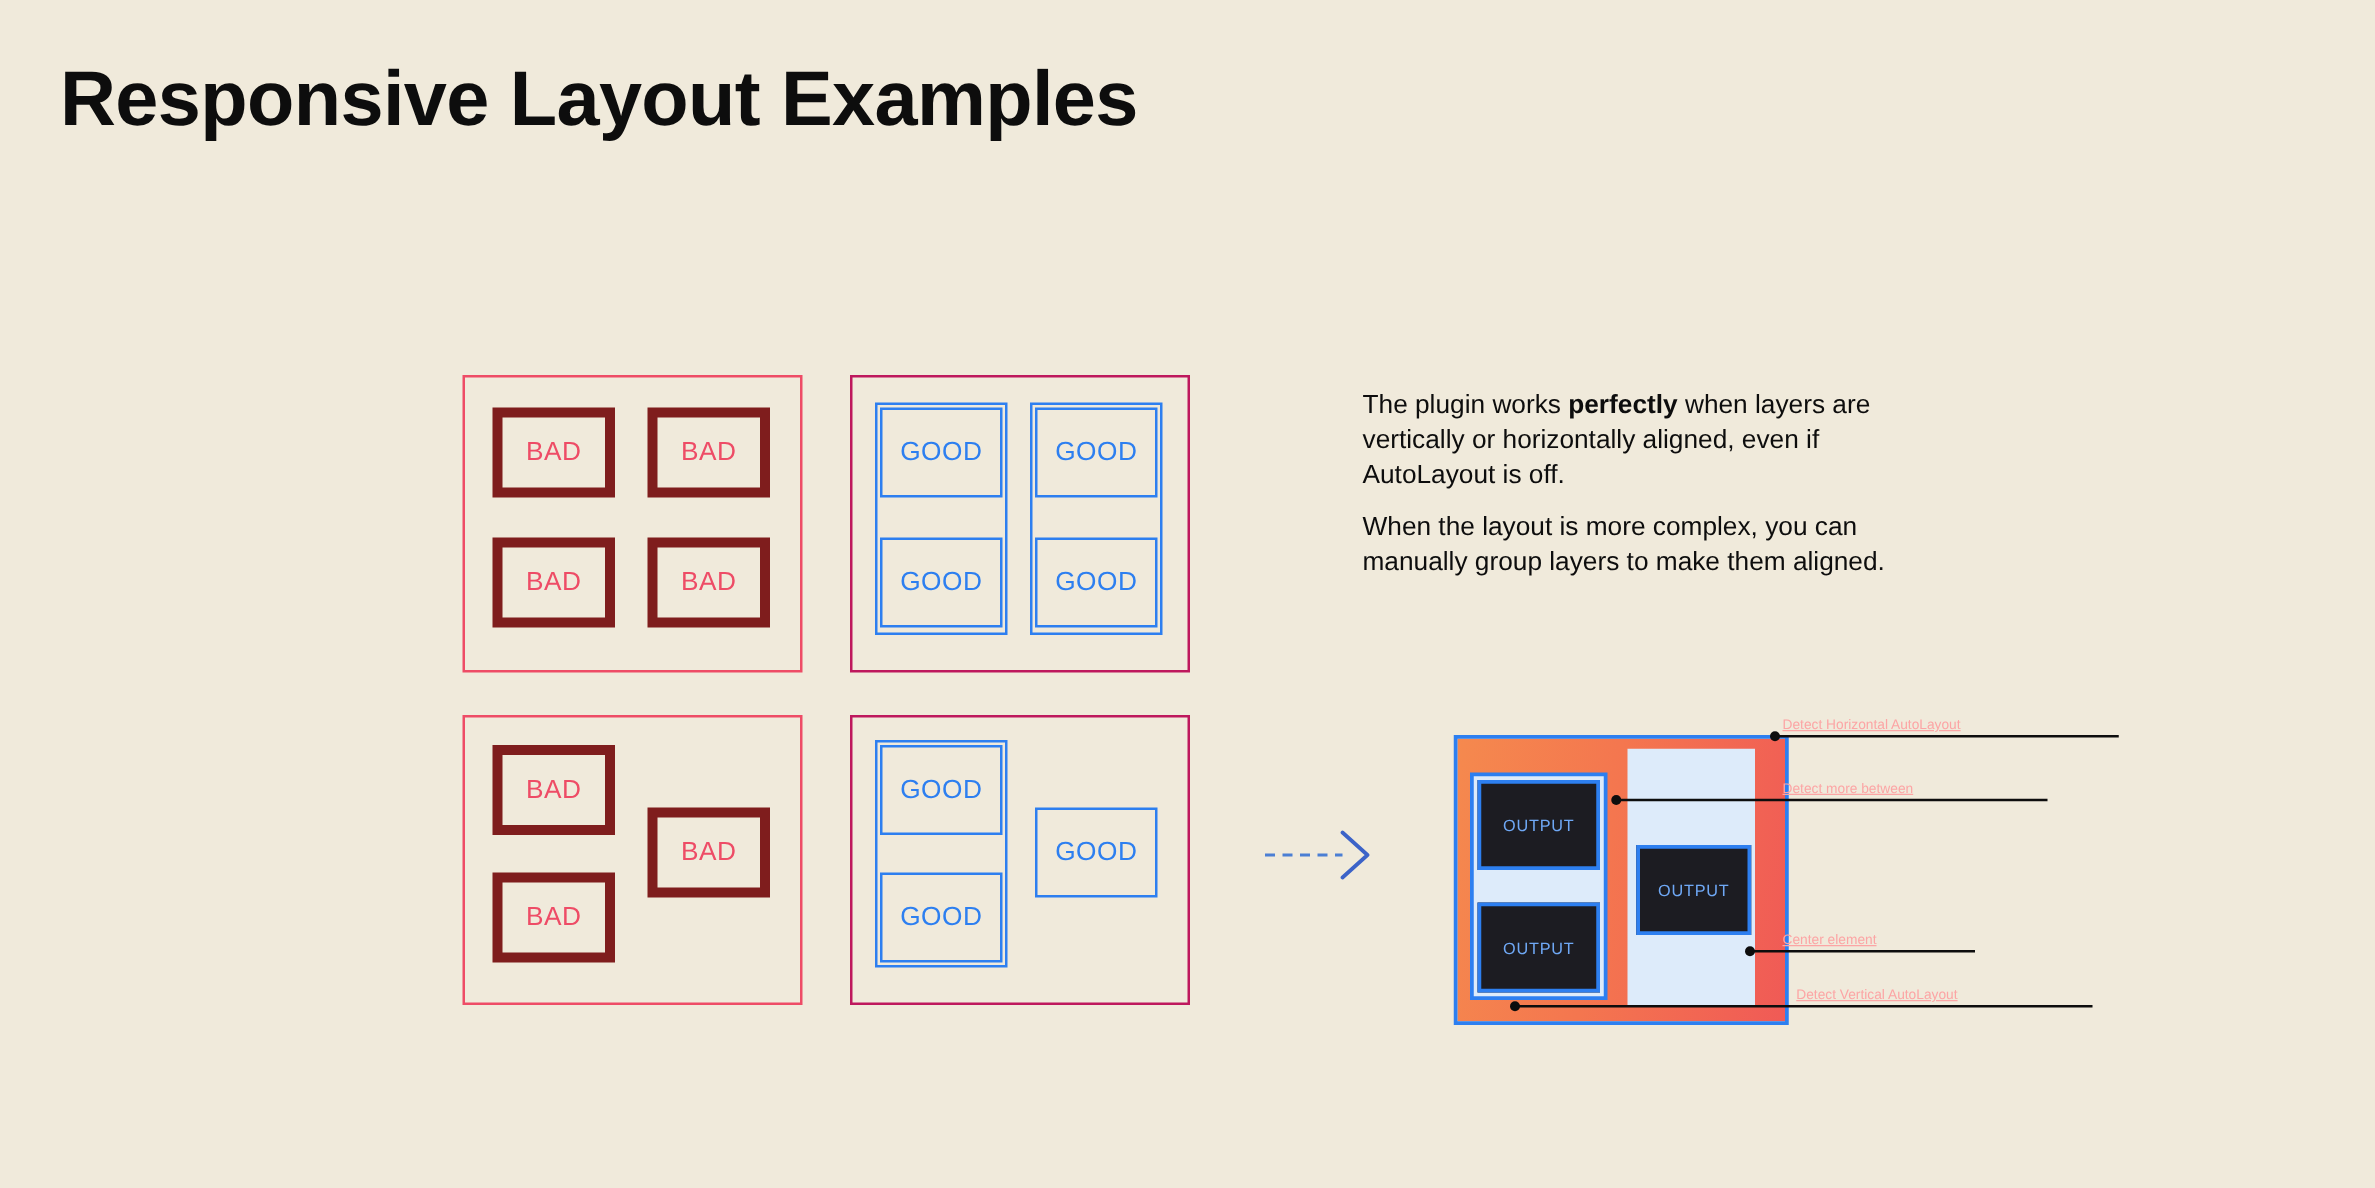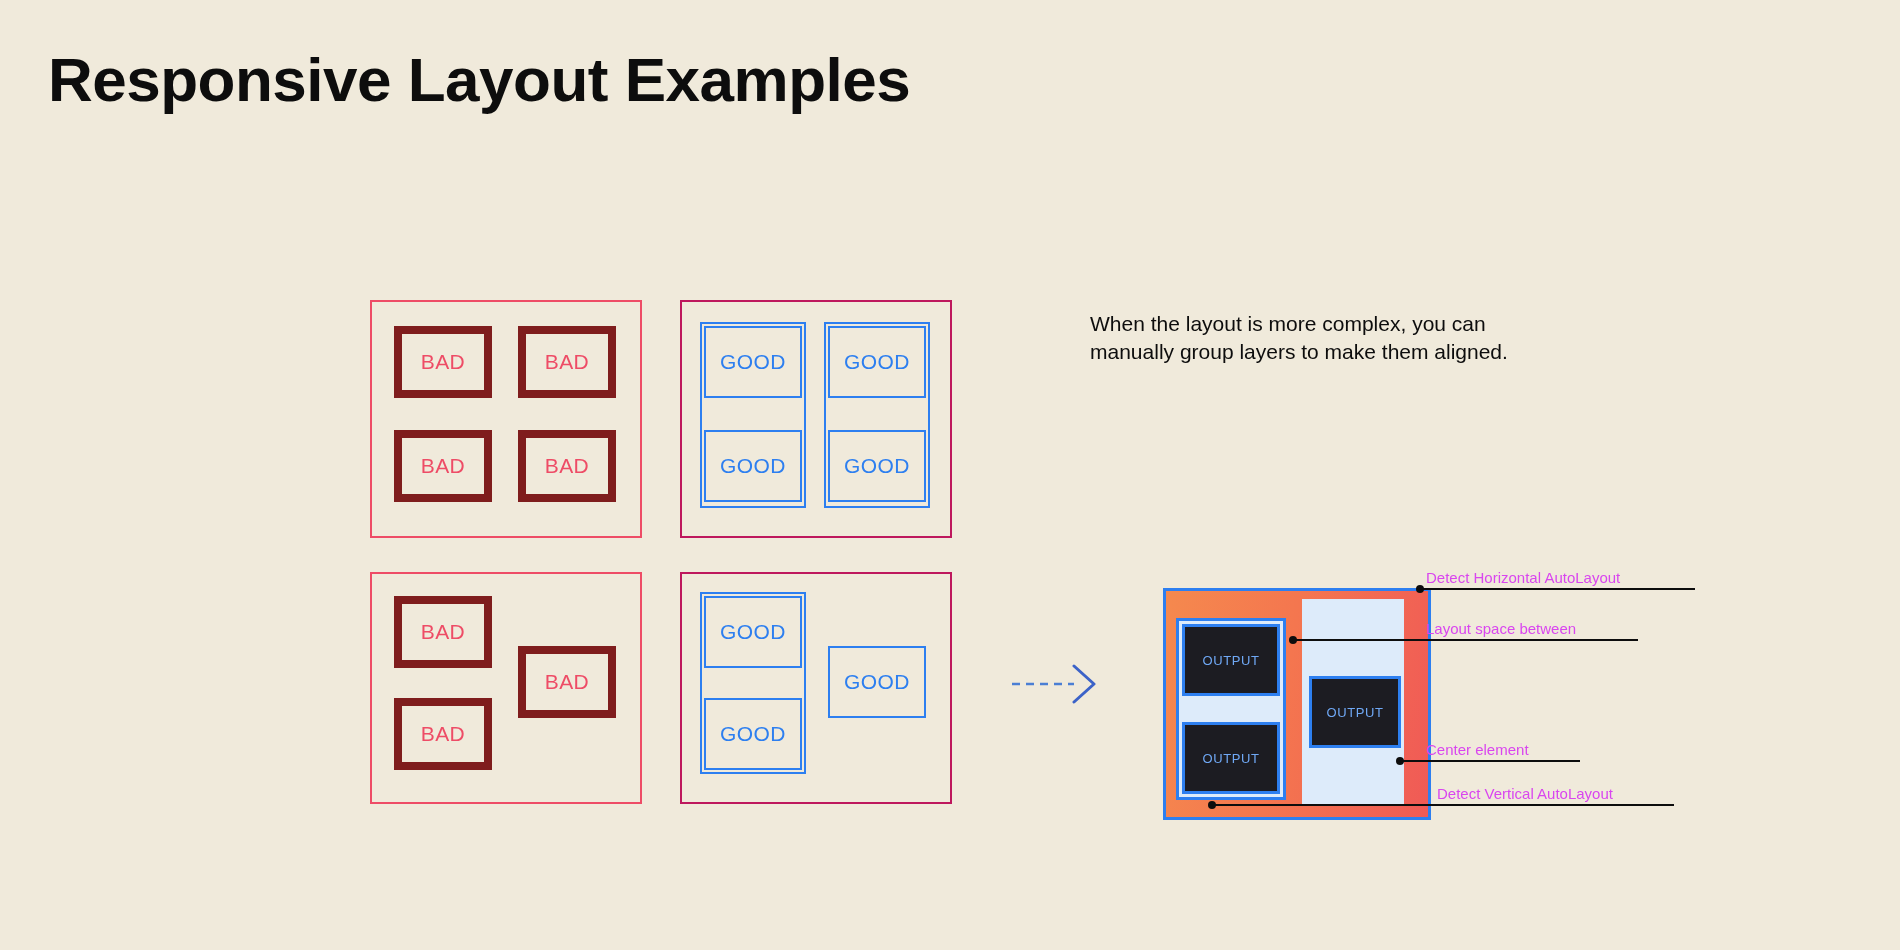--- a/index.html
+++ b/index.html
@@ -127,36 +127,37 @@
     top: -3px;
     width: 8px;
     height: 8px;
     border-radius: 50%;
     background: #0D0D0D;
   }
   .callout .callout-text {
     position: absolute;
     bottom: 4px;
     left: 26px;
-    font-size: 15px;
-    color: #d946ef;
+    font-size: 11px;
+    color: #fca5a5;
     white-space: nowrap;
+    text-decoration: underline;
   }
 
   
   #copy-block {
     position: absolute;
     left: 1090px;
     top: 310px;
     width: 470px;
     font-size: 21px;
     line-height: 1.33;
     color: #0D0D0D;
   }
-  #copy-block p + p { margin-top: 26px; }
+  #copy-block p + p { margin-top: 14px; }
   #copy-block b { font-weight: bold; }
 </style>
 </head>
 <body>
 
 <h1 id="page-title">Responsive Layout Examples</h1>
 
 <div class="example-frame bad" style="left:370px; top:300px; width:272px; height:238px;">
 
   <div class="cell bad" style="left:22px;  top:24px;  width:98px; height:72px;">BAD</div>
@@ -203,20 +204,21 @@
 </div>
 
 <div id="transition-arrow">
   <svg width="86" height="40" viewBox="0 0 86 40">
     <line x1="0" y1="20" x2="62" y2="20" stroke="#4B7FD4" stroke-width="2.5" stroke-dasharray="8 6"></line>
     <polyline points="62,2 82,20 62,38" fill="none" stroke="#3C63C8" stroke-width="3" stroke-linecap="round" stroke-linejoin="round"></polyline>
   </svg>
 </div>
 
 <div id="copy-block">
+  <p><span>The plugin works </span><b>perfectly</b><span> when layers are vertically or horizontally aligned, even if AutoLayout is off.</span></p>
 
   <p>When the layout is more complex, you can manually group layers to make them aligned.</p>
 </div>
 
 <div id="demo-panel">
   <div id="demo-inner">
     <div class="pale-col" id="pale-left"></div>
     <div class="pale-col" id="pale-right"></div>
 
     <div id="left-group-outline"></div>
@@ -235,21 +237,21 @@
   </div>
 </div>
 
 <div class="callout" style="left:1420px; top:588px; width:275px;">
   <span class="dot"></span>
   <span class="callout-text" style="left:6px;">Detect Horizontal AutoLayout</span>
 </div>
 
 <div class="callout" style="left:1293px; top:639px; width:345px;">
   <span class="dot"></span>
-  <span class="callout-text" style="left:133px;">Layout space between</span>
+  <span class="callout-text" style="left:133px;">Detect more between</span>
 </div>
 
 <div class="callout" style="left:1400px; top:760px; width:180px;">
   <span class="dot"></span>
   <span class="callout-text" style="left:26px;">Center element</span>
 </div>
 
 <div class="callout" style="left:1212px; top:804px; width:462px;">
   <span class="dot"></span>
   <span class="callout-text" style="left:225px;">Detect Vertical AutoLayout</span>

